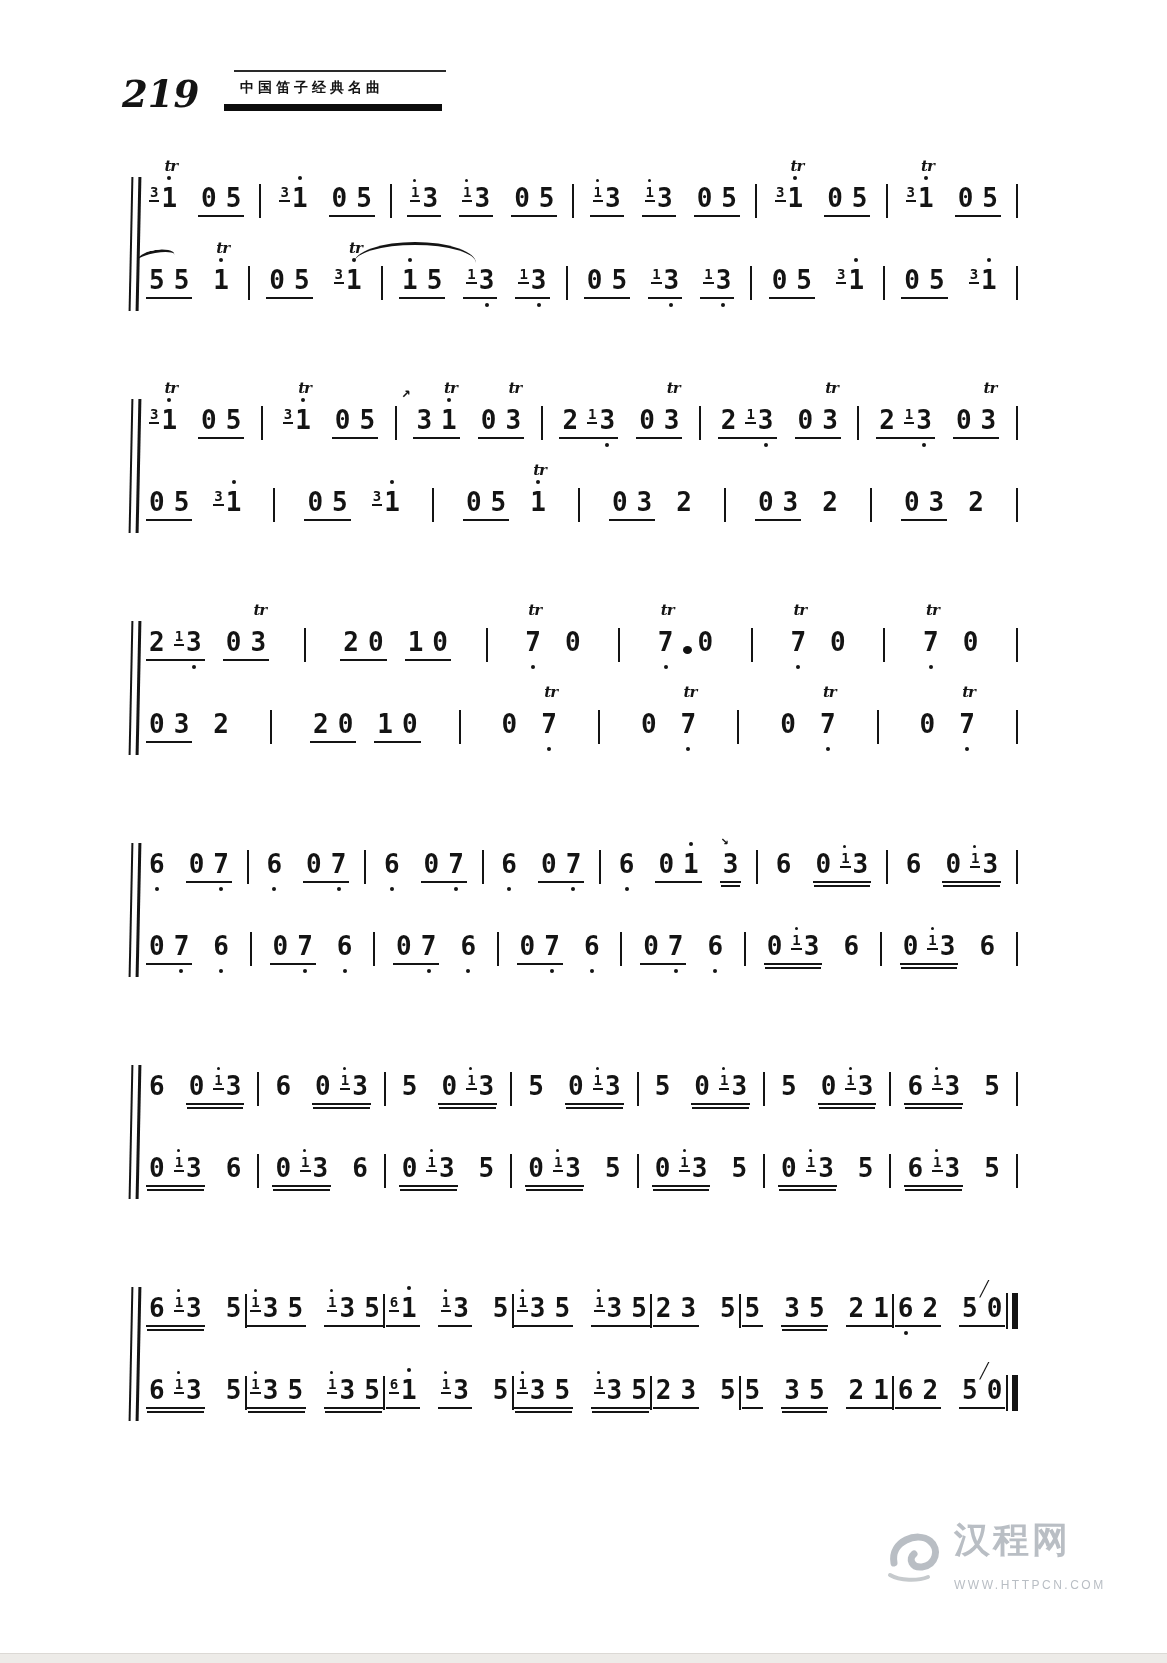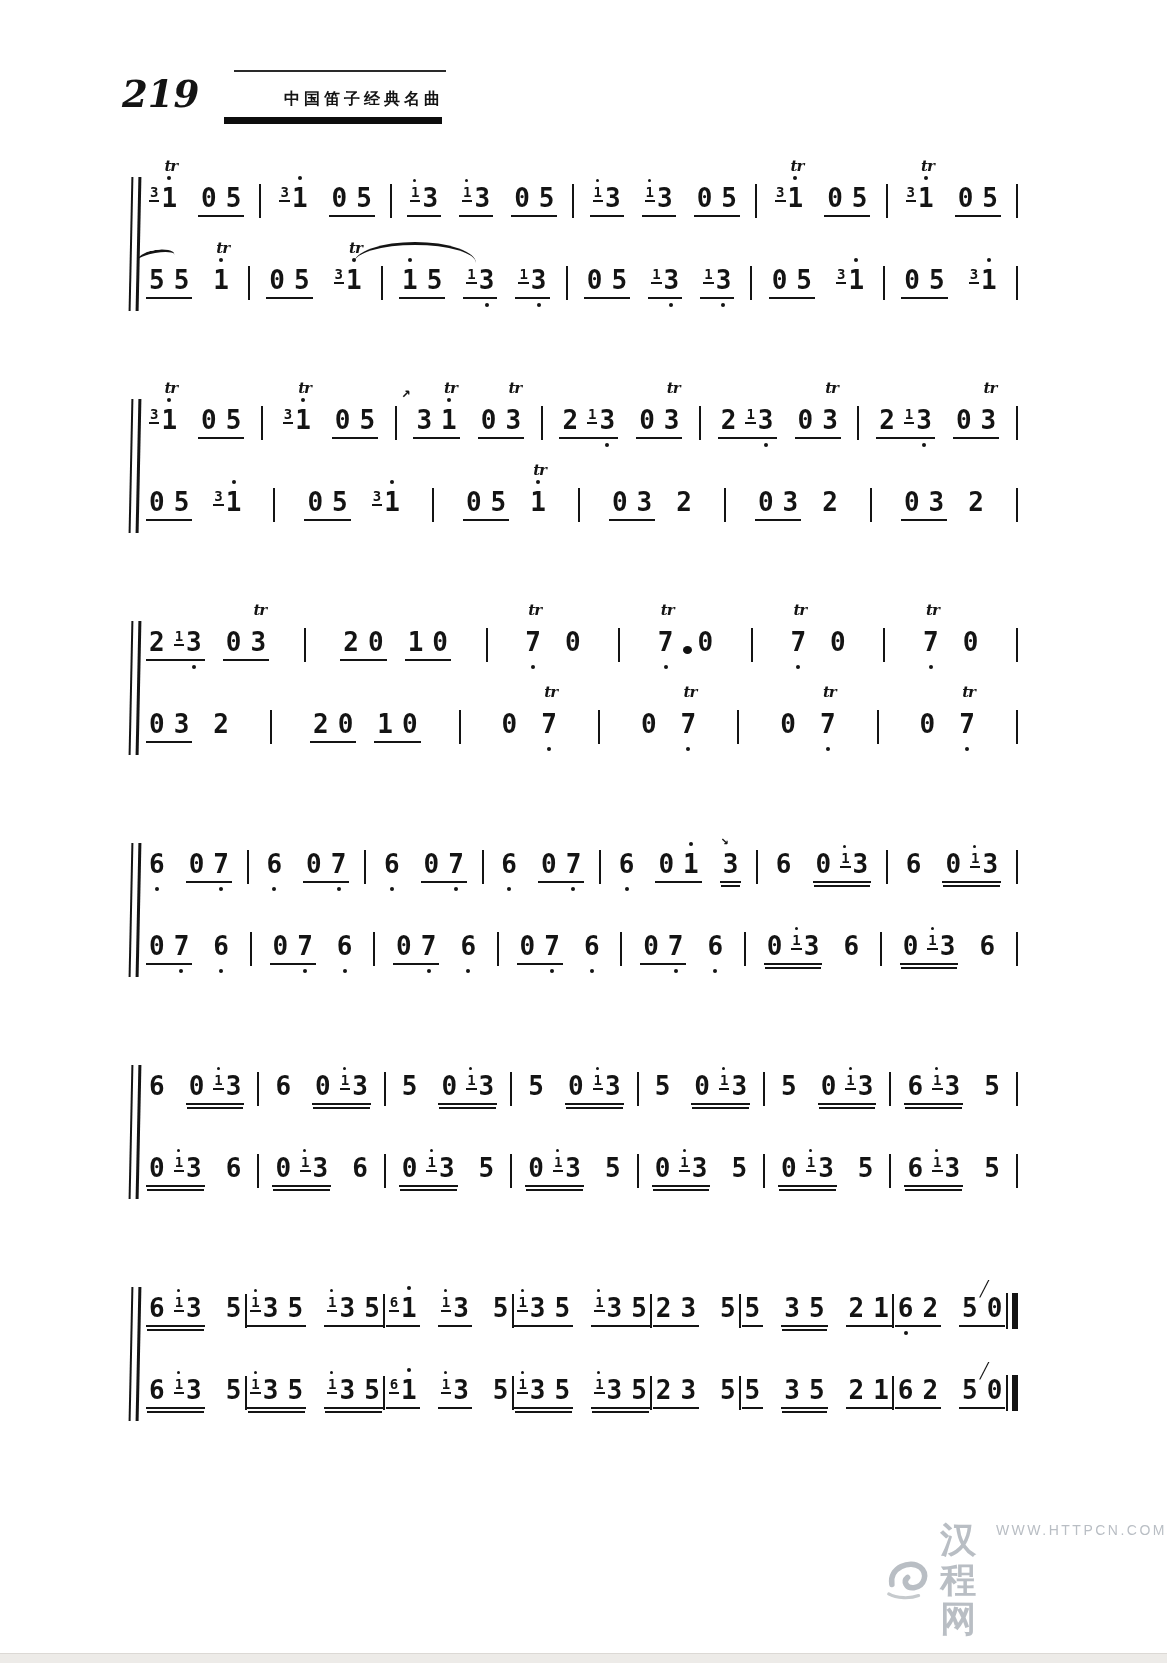--- a/index.html
+++ b/index.html
@@ -16,22 +16,22 @@
   .page-num{
     position:absolute;left:122px;top:76px;
     font-family:"DejaVu Serif", serif;
     font-style:italic;font-weight:bold;
     font-size:37px;line-height:1;
   }
   .title-wrap{position:absolute;left:224px;top:70px;width:220px;}
   .rule-thin{height:2px;background:#2a2a2a;width:212px;margin-left:10px;}
   .title-text{
     font-family:"DejaVu Sans", sans-serif;
-    font-weight:bold;font-size:16px;letter-spacing:4px;
-    padding:17px 0 7px 16px;white-space:nowrap;text-align:right;
+    font-weight:bold;font-size:14px;letter-spacing:4px;
+    padding:7px 0 7px 16px;white-space:nowrap;
   }
   .rule-thick{height:7px;background:#0d0d0d;width:218px;}
 
   
   .notation{position:absolute;left:130px;top:163px;width:888px;}
   .system{position:relative;padding-left:16px;margin-bottom:64px;}
   .brk{
     position:absolute;left:0;top:14px;bottom:10px;width:5px;
     border-left:2px solid #141414;border-right:3px solid #141414;
     transform:skewX(-1.2deg);
@@ -98,28 +98,28 @@
   .endbars{display:flex;gap:4px;align-self:center;align-items:center;}
   .endbars .thin{width:2px;height:36px;background:#141414;}
   .endbars .thick{width:6px;height:36px;background:#141414;}
 
   
   .watermark{
     position:absolute;left:884px;top:1520px;
     display:flex;align-items:center;gap:6px;
     color:#b9bec4;
   }
-  .wm-text{display:flex;}
+  .wm-text{display:flex;flex-direction:column;}
   .wm-name{
     font-family:"DejaVu Sans", sans-serif;
     font-weight:bold;font-size:36px;letter-spacing:3px;line-height:1.1;
   }
   .wm-url{
     font-family:"Liberation Sans", sans-serif;
-    font-size:14px;letter-spacing:2.5px;margin-top:2px;
+    font-size:12px;letter-spacing:2.5px;margin-top:18px;
   }
   .scan-bottom{
     position:absolute;left:0;bottom:0;width:100%;height:9px;
     background:#edebe8;border-top:1px solid #dcd9d5;
   }
 </style>
 </head>
 <body>
 
 <div class="page-num">219</div>

